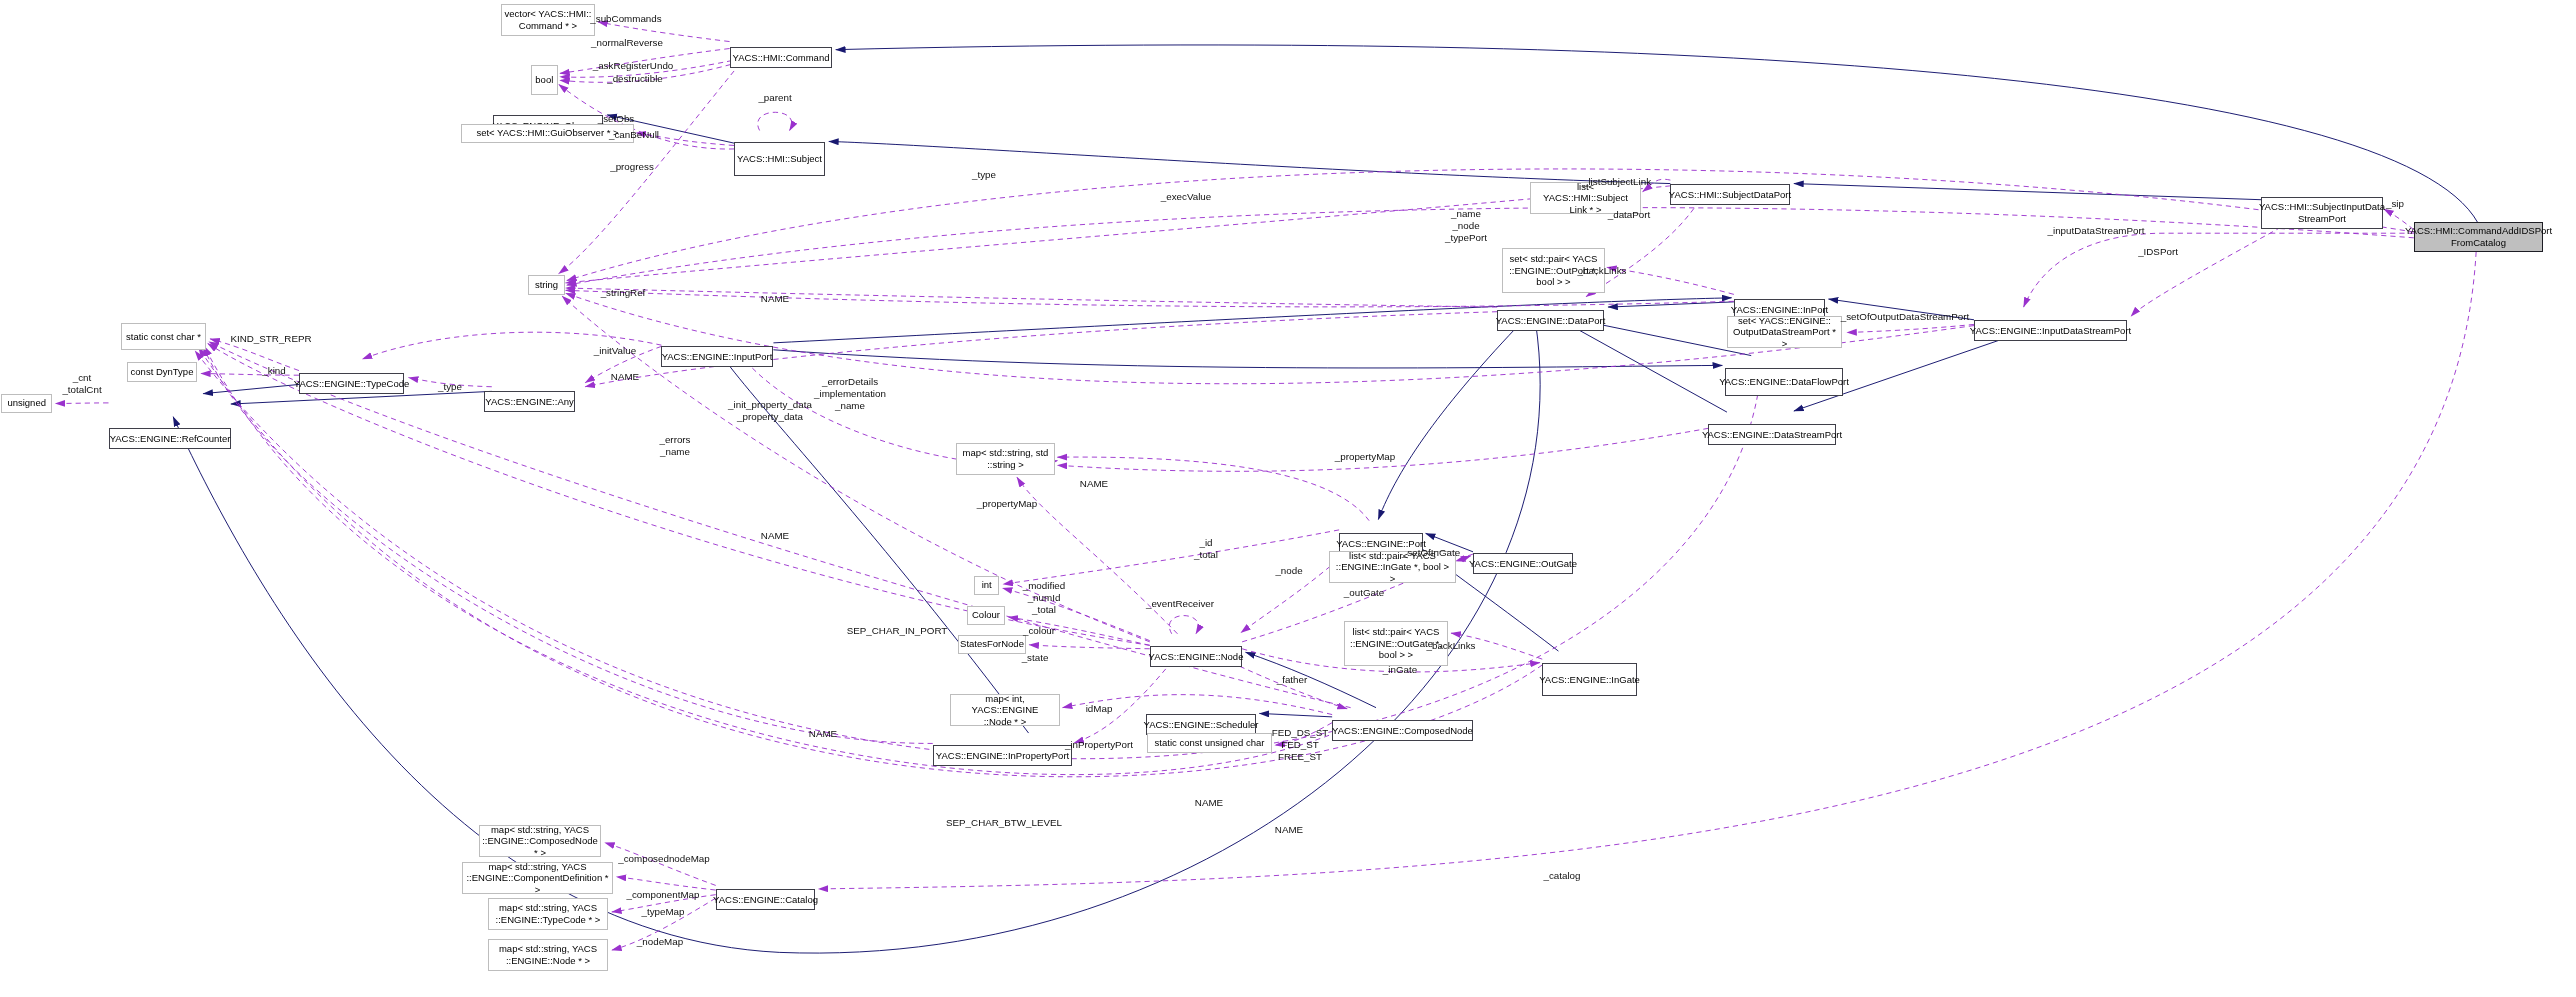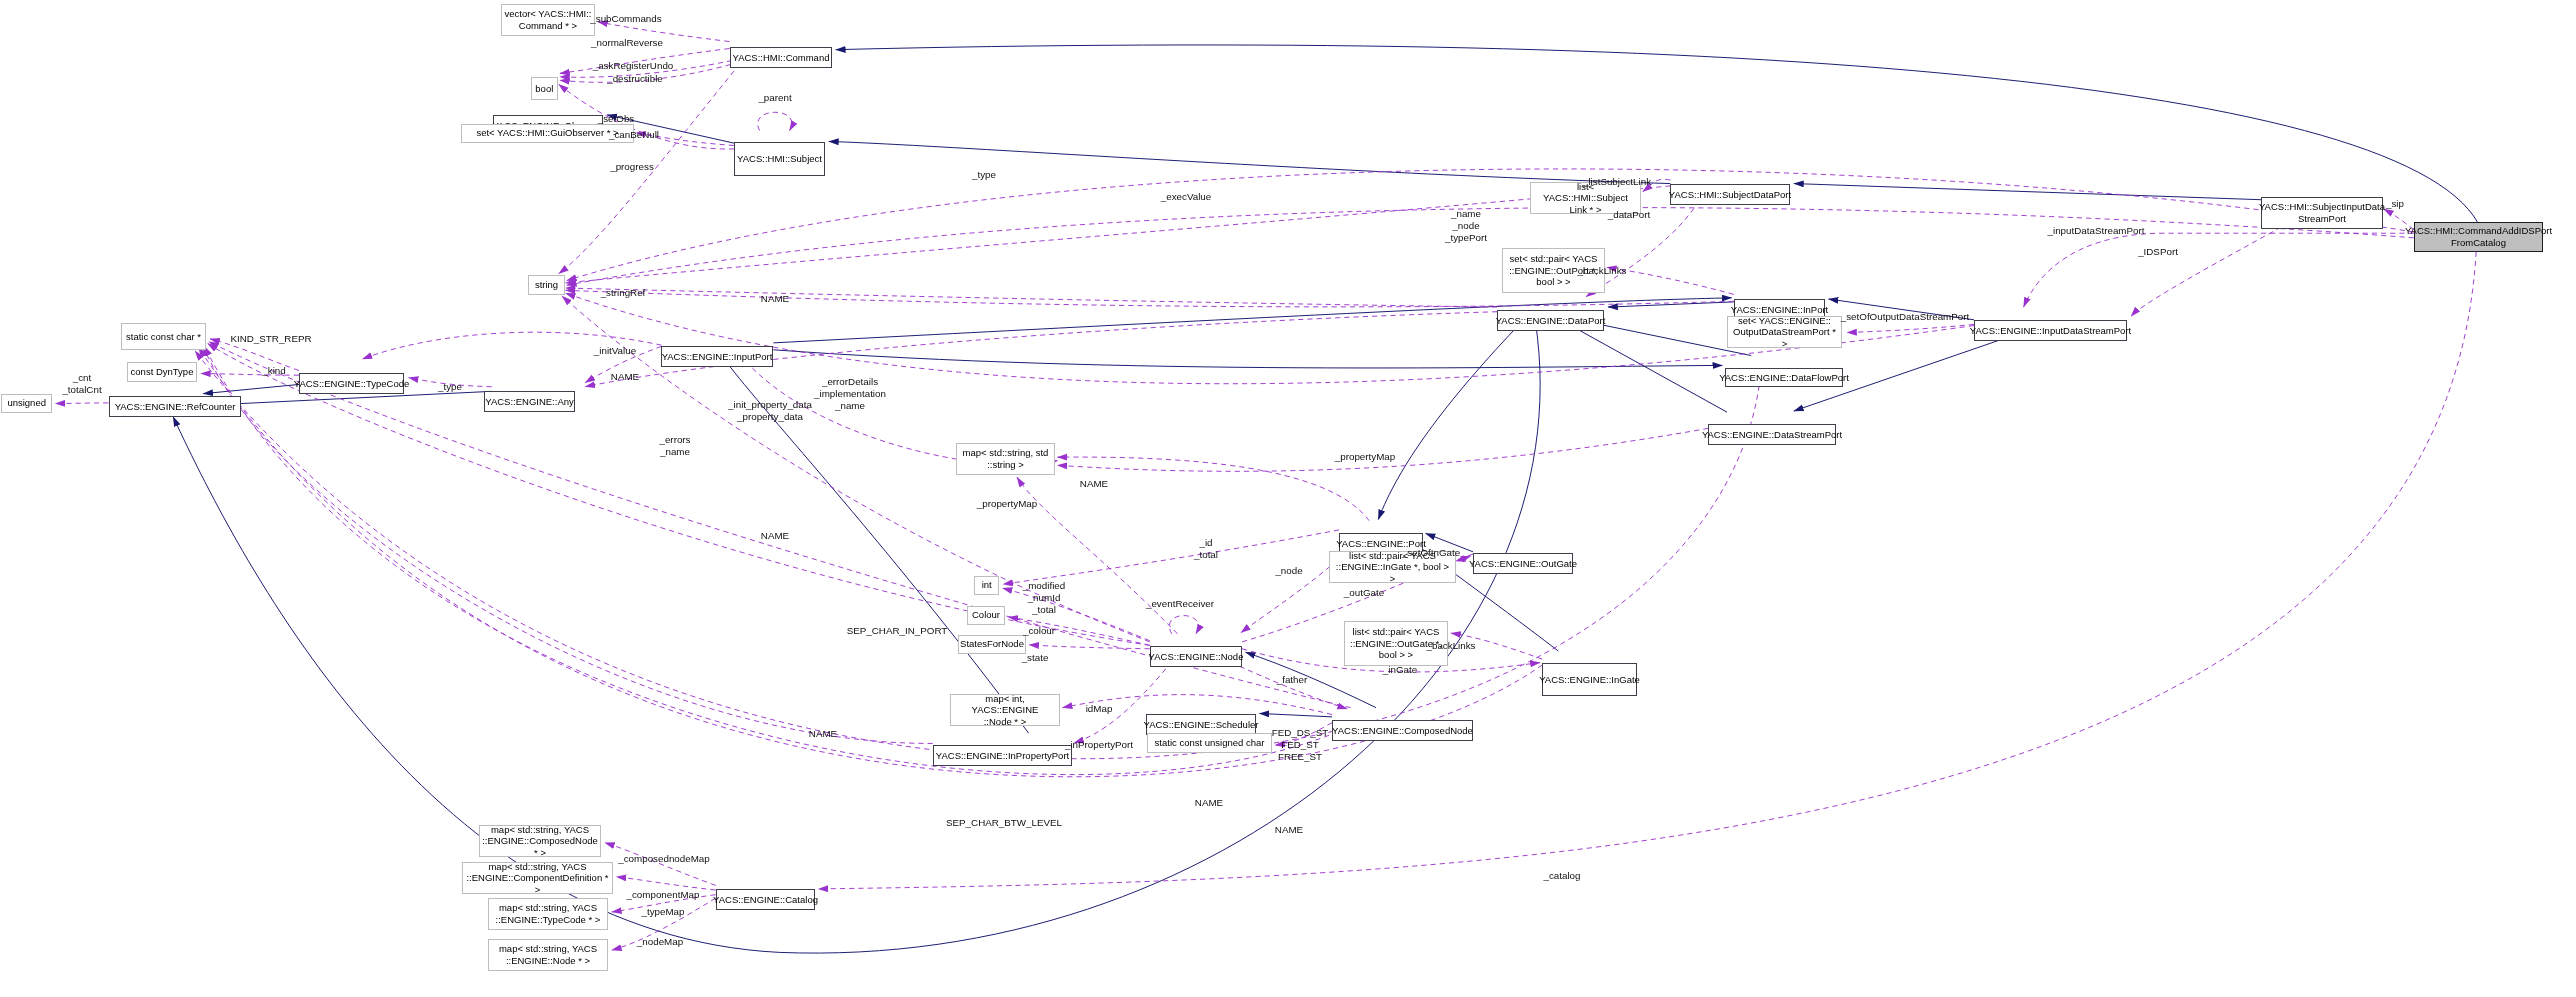--- a/index.html
+++ b/index.html
@@ -113,45 +113,45 @@
     <path class="dsh" marker-end="url(#ap)" d="M518,650 C460,650 404,648 348,647"></path>
     <path class="dsh" marker-end="url(#ap)" d="M852,670 C782,668 746,662 708,654"></path>
     <path class="dsh" marker-end="url(#ap)" d="M1146,598 C950,556 742,578 628,622"></path>
     <path class="dsh" marker-end="url(#ap)" d="M188,698 C152,698 128,699 96,699"></path>
   </g>
 </svg>
 
 <div class="nd t" style="left:501px;top:3.5px;width:94px;height:32px">vector&lt; YACS::HMI::
 Command * &gt;</div>
 <div class="nd b" style="left:730px;top:35px;width:102px;height:21px">YACS::HMI::Command</div>
-<div class="nd t" style="left:531px;top:77px;width:26.6px;height:23px">bool</div>
+<div class="nd t" style="left:531px;top:65px;width:26.6px;height:30px">bool</div>
 <div class="nd b" style="left:493px;top:103px;width:110px;height:21px">YACS::ENGINE::Observer</div>
 <div class="nd t" style="left:461px;top:124px;width:173px;height:18.5px">set&lt; YACS::HMI::GuiObserver * &gt;</div>
 <div class="nd b" style="left:734px;top:130px;width:91px;height:34px">YACS::HMI::Subject</div>
 <div class="nd t" style="left:121px;top:323px;width:85px;height:27px">static const char *</div>
 <div class="nd t" style="left:127px;top:362px;width:70px;height:19.6px">const DynType</div>
 <div class="nd b" style="left:299px;top:361px;width:105px;height:21px">YACS::ENGINE::TypeCode</div>
 <div class="nd t" style="left:1.2px;top:394px;width:51px;height:18.5px">unsigned</div>
-<div class="nd b" style="left:109px;top:384px;width:132px;height:21px">YACS::ENGINE::RefCounter</div>
+<div class="nd b" style="left:109px;top:416px;width:122px;height:21px">YACS::ENGINE::RefCounter</div>
 <div class="nd t" style="left:528px;top:275px;width:37px;height:19.6px">string</div>
 <div class="nd b" style="left:484px;top:379px;width:91px;height:21px">YACS::ENGINE::Any</div>
 <div class="nd b" style="left:661px;top:334px;width:112px;height:21px">YACS::ENGINE::InputPort</div>
 <div class="nd t" style="left:956px;top:443px;width:99px;height:32px">map&lt; std::string, std
 ::string &gt;</div>
 <div class="nd t" style="left:1530px;top:182px;width:111px;height:32px">list&lt; YACS::HMI::Subject
 Link * &gt;</div>
 <div class="nd b" style="left:1670px;top:172px;width:120px;height:21px">YACS::HMI::SubjectDataPort</div>
 <div class="nd t" style="left:1502px;top:248px;width:103px;height:45px">set&lt; std::pair&lt; YACS
 ::ENGINE::OutPort *,
 bool &gt; &gt;</div>
 <div class="nd b" style="left:1497px;top:298px;width:107px;height:21px">YACS::ENGINE::DataPort</div>
 <div class="nd b" style="left:1734px;top:287px;width:91px;height:21px">YACS::ENGINE::InPort</div>
 <div class="nd t" style="left:1727px;top:316px;width:115px;height:32px">set&lt; YACS::ENGINE::
 OutputDataStreamPort * &gt;</div>
-<div class="nd b" style="left:1725px;top:356px;width:118px;height:19px">YACS::ENGINE::DataFlowPort</div>
+<div class="nd b" style="left:1725px;top:356px;width:118px;height:28px">YACS::ENGINE::DataFlowPort</div>
 <div class="nd b" style="left:1974px;top:308px;width:153px;height:21px">YACS::ENGINE::InputDataStreamPort</div>
 <div class="nd b" style="left:1708px;top:412px;width:128px;height:21px">YACS::ENGINE::DataStreamPort</div>
 <div class="nd b" style="left:2261px;top:185px;width:122px;height:32px">YACS::HMI::SubjectInputData
 StreamPort</div>
 <div class="nd m" style="left:2414px;top:222px;width:129px;height:30px">YACS::HMI::CommandAddIDSPort
 FromCatalog</div>
 <div class="nd b" style="left:1339px;top:521px;width:84px;height:21px">YACS::ENGINE::Port</div>
 <div class="nd b" style="left:1473px;top:541px;width:100px;height:21px">YACS::ENGINE::OutGate</div>
 <div class="nd t" style="left:1329px;top:551px;width:127px;height:32px">list&lt; std::pair&lt; YACS
 ::ENGINE::InGate *, bool &gt; &gt;</div>

